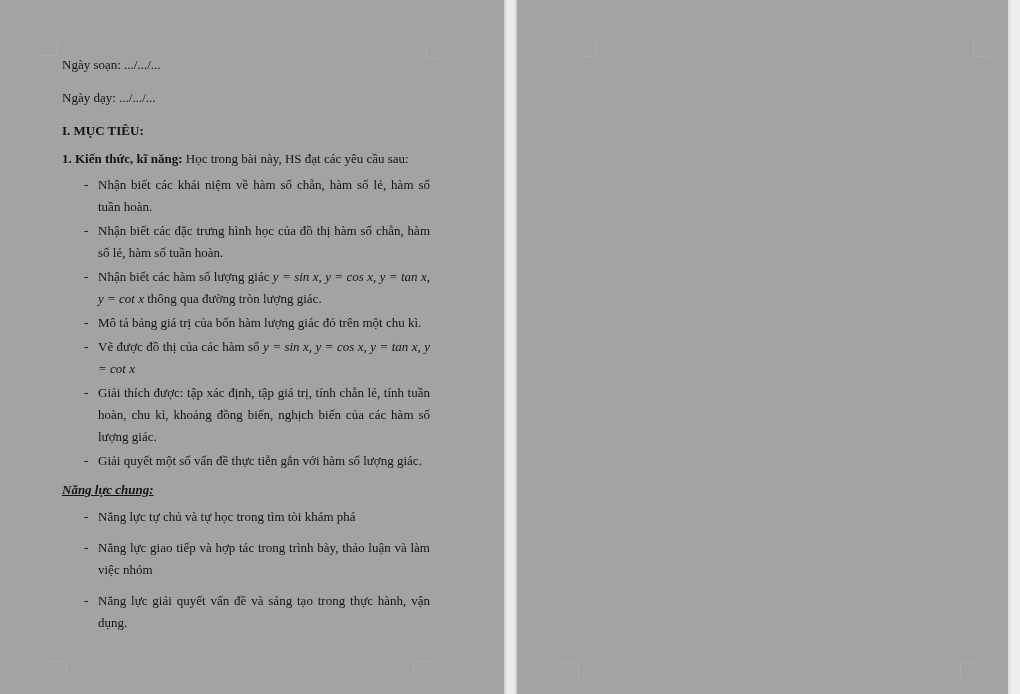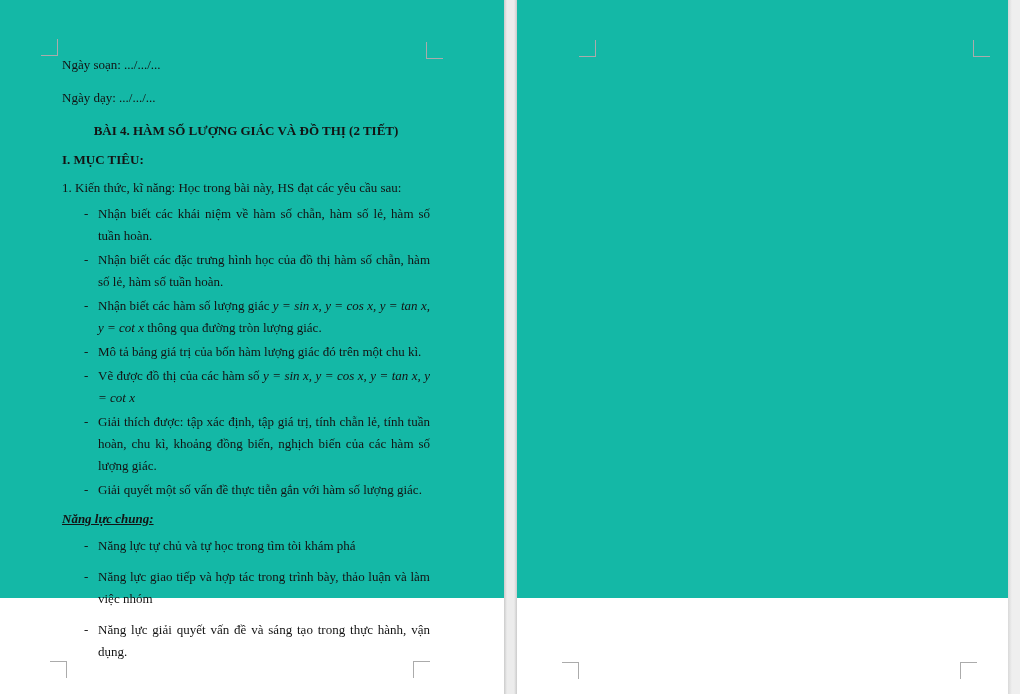--- a/index.html
+++ b/index.html
@@ -1,57 +1,56 @@
 <!DOCTYPE html>
 <html><head>
 <meta charset="utf-8">
 <style>
   html,body{margin:0;padding:0;}
   body{width:1020px;height:694px;overflow:hidden;background:#ffffff;}
   .canvas{position:relative;width:1020px;height:694px;background:#ffffff;
           font-family:"Liberation Serif","DejaVu Serif",serif;color:#131313;}
-  .page{position:absolute;top:0;height:598px;background:#14b8a6;}
+  .page{position:absolute;top:0;height:694px;background:#a3a3a3;}
   #page-1{left:0;width:504px;}
   #page-2{left:517px;width:491px;}
   .page-gap{position:absolute;top:0;left:504px;width:13px;height:694px;
             background:linear-gradient(90deg,#cbcbcb 0px,#ececec 3px,#ececec 10px,#cbcbcb 13px);}
   .right-strip{position:absolute;top:0;left:1008px;width:12px;height:694px;
             background:linear-gradient(90deg,#d9d9d9 0px,#efefef 4px,#efefef 12px);}
   .content{position:absolute;font-size:13px;line-height:22px;}
   #c1{left:62px;top:54px;width:368px;}
   .dateline{margin:0 0 11px 0;}
   .title{margin:8px 0 6px 0;text-align:center;font-weight:bold;}
   .h{margin:7px 0 6px 0;font-weight:bold;}
   .hi{margin:7px 0 5px 0;font-weight:bold;font-style:italic;text-decoration:underline;}
   .p{margin:5px 0 4px 0;}
   .list{margin:2px 0 2px 0;}
   .li{display:flex;padding-left:22px;}
   .dash{width:14px;flex:none;}
   .li-text{flex:1;text-align:justify;}
   .tight .li{margin-bottom:2px;}
   .spaced .li{margin-bottom:9px;}
   .math{font-style:italic;}
-  b{font-weight:normal;}
+  b{font-weight:bold;}
   
   .crop{position:absolute;width:16px;height:16px;}
   .crop.tl{border-right:1px solid #ababab;border-bottom:1px solid #ababab;}
   .crop.tr{border-left:1px solid #ababab;border-bottom:1px solid #ababab;}
   .crop.bl{border-right:1px solid #ababab;border-top:1px solid #ababab;}
   .crop.br{border-left:1px solid #ababab;border-top:1px solid #ababab;}
 </style>
 </head>
 <body>
 
 <div class="canvas">
 
   <div class="page" id="page-1">
     <div class="content" id="c1">
       <p class="dateline">Ngày soạn: .../.../...</p>
       <p class="dateline">Ngày dạy: .../.../...</p>
-      <p class="title">BÀI 4. HÀM SỐ LƯỢNG GIÁC VÀ ĐỒ THỊ (2 TIẾT)</p>
       <p class="h">I. MỤC TIÊU:</p>
       <p class="p"><b>1. Kiến thức, kĩ năng:</b><span> Học trong bài này, HS đạt các yêu cầu sau:</span></p>
       <div class="list tight">
           <div class="li">
             <span class="dash">-</span>
             <span class="li-text"><span>Nhận biết các khái niệm về hàm số chẵn, hàm số lẻ, hàm số tuần hoàn.</span></span>
           </div>
           <div class="li">
             <span class="dash">-</span>
             <span class="li-text"><span>Nhận biết các đặc trưng hình học của đồ thị hàm số chẵn, hàm số lẻ, hàm số tuần hoàn.</span></span>

